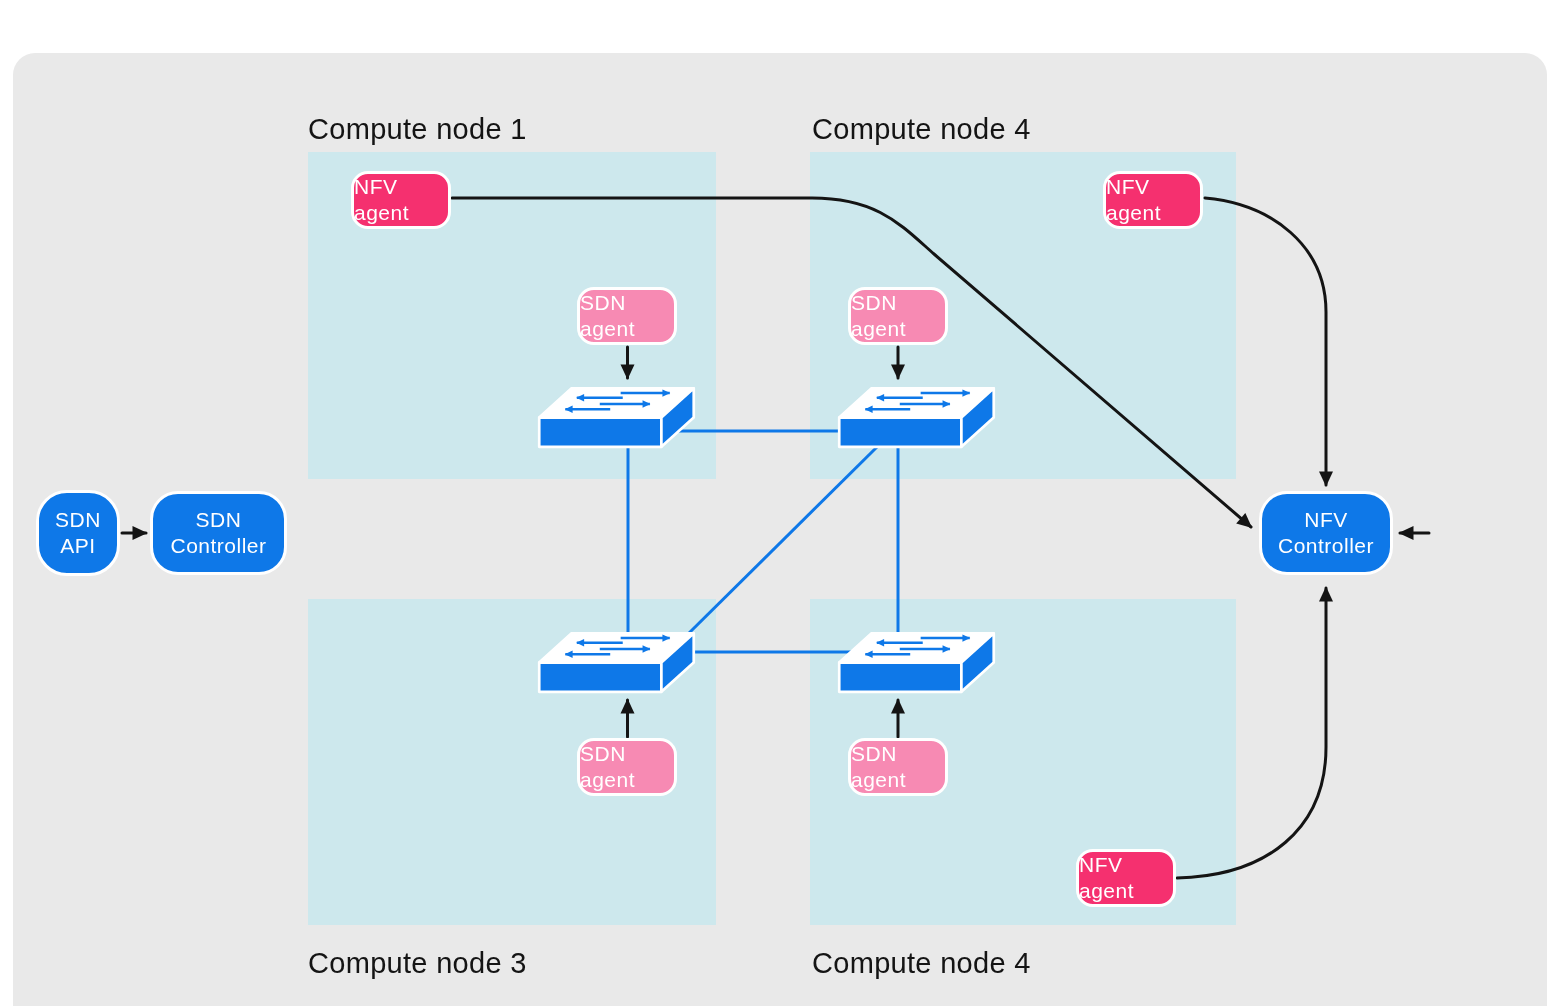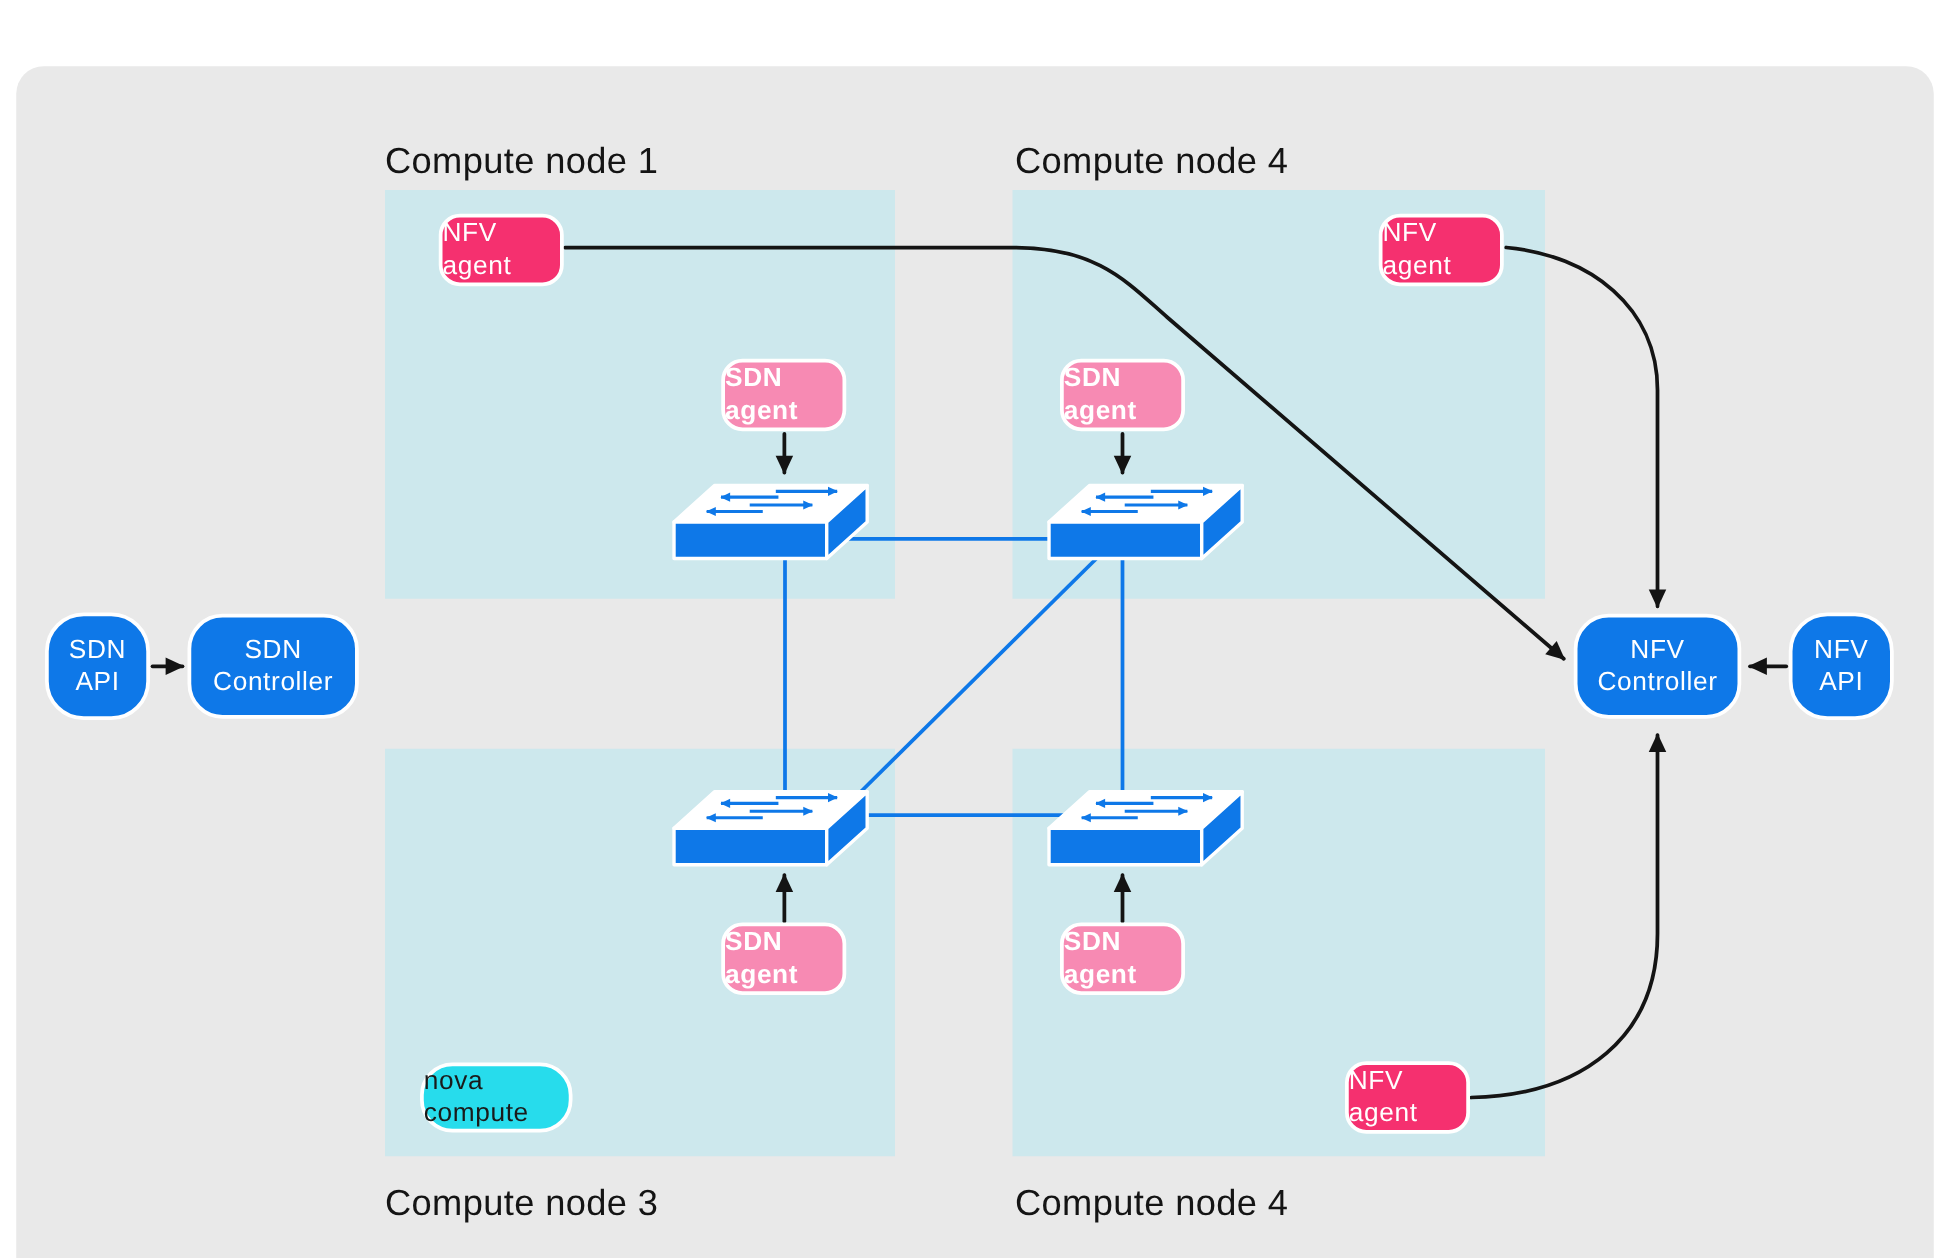--- a/index.html
+++ b/index.html
@@ -17,21 +17,21 @@
     letter-spacing:.3px;white-space:nowrap;
   }
   .wires{position:absolute;left:0;top:0;}
   .switch{position:absolute;}
   .chip{
     position:absolute;box-sizing:border-box;display:flex;align-items:center;justify-content:center;
     text-align:left;color:#fff;border:3px solid #fff;border-radius:17px;
     font-size:21px;line-height:26px;letter-spacing:.5px;
   }
   .chip.nfv{background:var(--nfv_pink);}
-  .chip.sdn{background:var(--sdn_pink);font-weight:bold;}
+  .chip.sdn{background:var(--sdn_pink);}
   .chip.nova{background:var(--nova_cyan);color:#1a1a1a;border-radius:26px;}
   .bluebox{
     position:absolute;box-sizing:border-box;display:flex;align-items:center;justify-content:center;
     text-align:center;background:var(--blue);color:#fff;border:3px solid #fff;
     font-size:21px;line-height:26px;letter-spacing:.5px;
   }
   .sq{border-radius:31px;}
   .pill{border-radius:28px;}
 </style>
 </head>
@@ -122,33 +122,27 @@
   </div>
   <div class="chip nfv" style="left:1103px;top:131px;width:100px;height:58px">
     <span>NFV agent</span>
   </div>
   <div class="chip sdn" style="left:577px;top:698px;width:100px;height:58px">
     <span>SDN agent</span>
   </div>
   <div class="chip sdn" style="left:848px;top:698px;width:100px;height:58px">
     <span>SDN agent</span>
   </div>
-  <div class="chip nova" style="left:336px;top:810px;width:122px;height:56px">
-    <span>nova compute</span>
-  </div>
   <div class="chip nfv" style="left:1076px;top:809px;width:100px;height:58px">
     <span>NFV agent</span>
   </div>
 
   <div class="bluebox sq" style="left:36px;top:450px;width:84px;height:86px">
     <span>SDN API</span>
   </div>
   <div class="bluebox pill" style="left:1259px;top:451px;width:134px;height:84px">
     <span>NFV Controller</span>
   </div>
   <div class="bluebox pill" style="left:150px;top:451px;width:137px;height:84px">
     <span>SDN Controller</span>
   </div>
-  <div class="bluebox sq" style="left:1431px;top:450px;width:84px;height:86px">
-    <span>NFV API</span>
-  </div>
 
 </div>
 
 </body></html>

